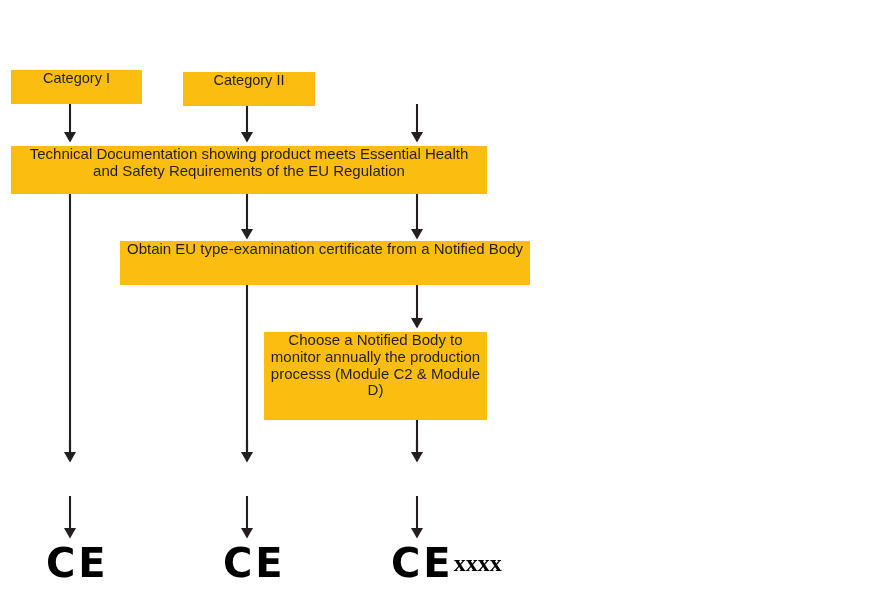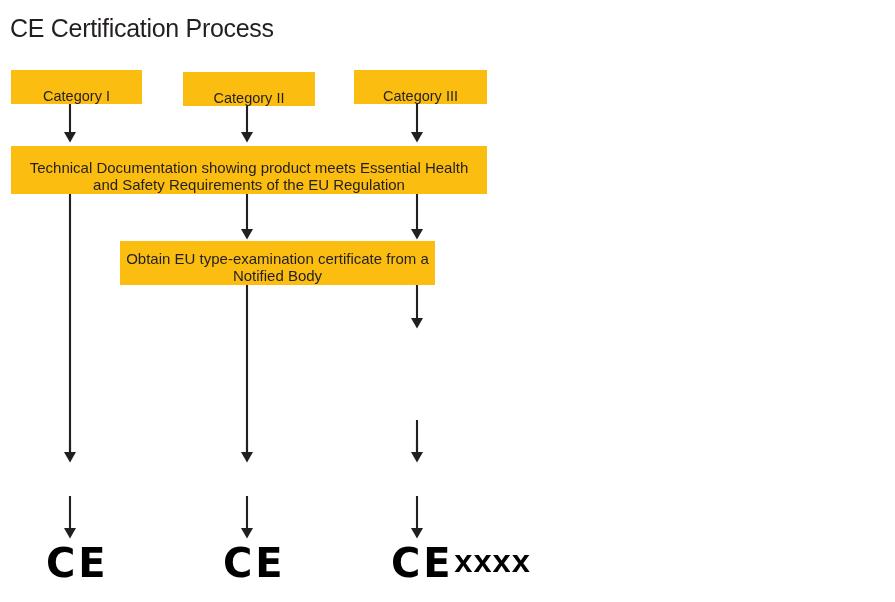--- a/index.html
+++ b/index.html
@@ -35,21 +35,21 @@
     top: 0;
     width: 895px;
     height: 602px;
     pointer-events: none;
   }
   .node {
     position: absolute;
     background: #FBBE10;
     color: #231f20;
     display: flex;
-    align-items: flex-end;
+    align-items: flex-start;
     justify-content: center;
     text-align: center;
     box-sizing: border-box;
     line-height: 1.12;
     font-family: "Liberation Sans", sans-serif;
   }
   .node-text {
     display: block;
     padding: 0 6px;
     width: 100%;
@@ -60,35 +60,34 @@
     position: absolute;
     color: #000000;
     font-family: "DejaVu Sans", sans-serif;
     font-size: 40px;
     font-weight: 600;
     white-space: nowrap;
     display: flex;
     align-items: center;
   }
   .ce-suffix {
-    font-size: 32px;
+    font-size: 24px;
     font-weight: 600;
     letter-spacing: 0px;
-    font-family: Liberation Mono, monospace;
+    font-family: Liberation Serif, serif;
   }
   .ce-glyphs {
     letter-spacing: 3px;
   }
 </style>
 </head>
 <body>
 
 <div id="diagram">
 
-  <div class="title">CE Certification Process</div>
 
   <svg class="connectors" viewBox="0 0 895 602" xmlns="http://www.w3.org/2000/svg">
     <defs>
       <marker id="arrowhead" markerWidth="7" markerHeight="7" refX="2.6" refY="3" orient="auto" markerUnits="strokeWidth">
         <path d="M0,0 L0,6 L5.2,3 z" fill="#231f20"></path>
       </marker>
     </defs>
 
     <line x1="70" y1="104" x2="70" y2="137" stroke="#231f20" stroke-width="2.1" marker-end="url(#arrowhead)"></line>
     <line x1="70" y1="194" x2="70" y2="455" stroke="#231f20" stroke-width="2.1"></line>
@@ -110,32 +109,32 @@
   </svg>
 
   <div class="node cat-box" style="left:11px; top:70px; width:131px; height:34px;">
     <span class="node-text">Category I</span>
   </div>
 
   <div class="node cat-box" style="left:183px; top:72px; width:132px; height:34px;">
     <span class="node-text">Category II</span>
   </div>
 
-  <div class="node cat-box" style="left:354px; top:70px; width:133px; height:34px;">
-    <span class="node-text">Category III</span>
-  </div>
 
   <div class="node wide-box" style="left:11px; top:146px; width:476px; height:48px;">
     <span class="node-text">Technical Documentation showing product meets Essential Health and Safety Requirements of the EU Regulation</span>
   </div>
 
-  <div class="node wide-box" style="left:120px; top:241px; width:315px; height:44px;">
+  <div class="node wide-box" style="left:120px; top:241px; width:410px; height:44px;">
     <span class="node-text">Obtain EU type-examination certificate from a Notified Body</span>
   </div>
 
+  <div class="node wide-box" style="left:264px; top:332px; width:223px; height:88px;">
+    <span class="node-text">Choose a Notified Body to monitor annually the production processs (Module C2 &amp; Module D)</span>
+  </div>
 
 
   <div class="ce-mark" style="left:46px; top:540px;">
     <span class="ce-glyphs">CE</span>
     <span class="ce-suffix"></span>
   </div>
 
   <div class="ce-mark" style="left:223px; top:540px;">
     <span class="ce-glyphs">CE</span>
     <span class="ce-suffix"></span>

